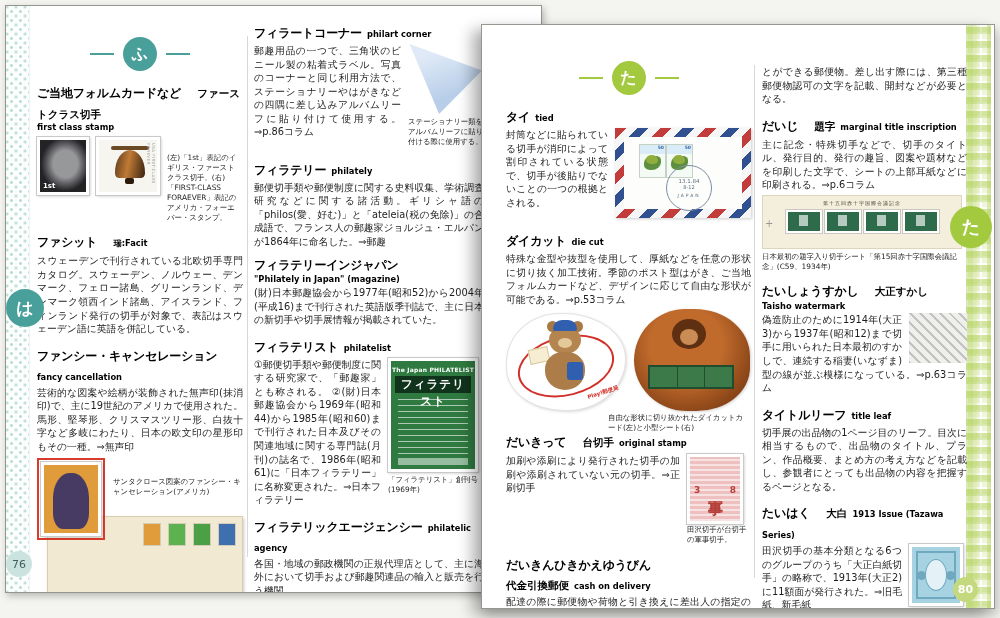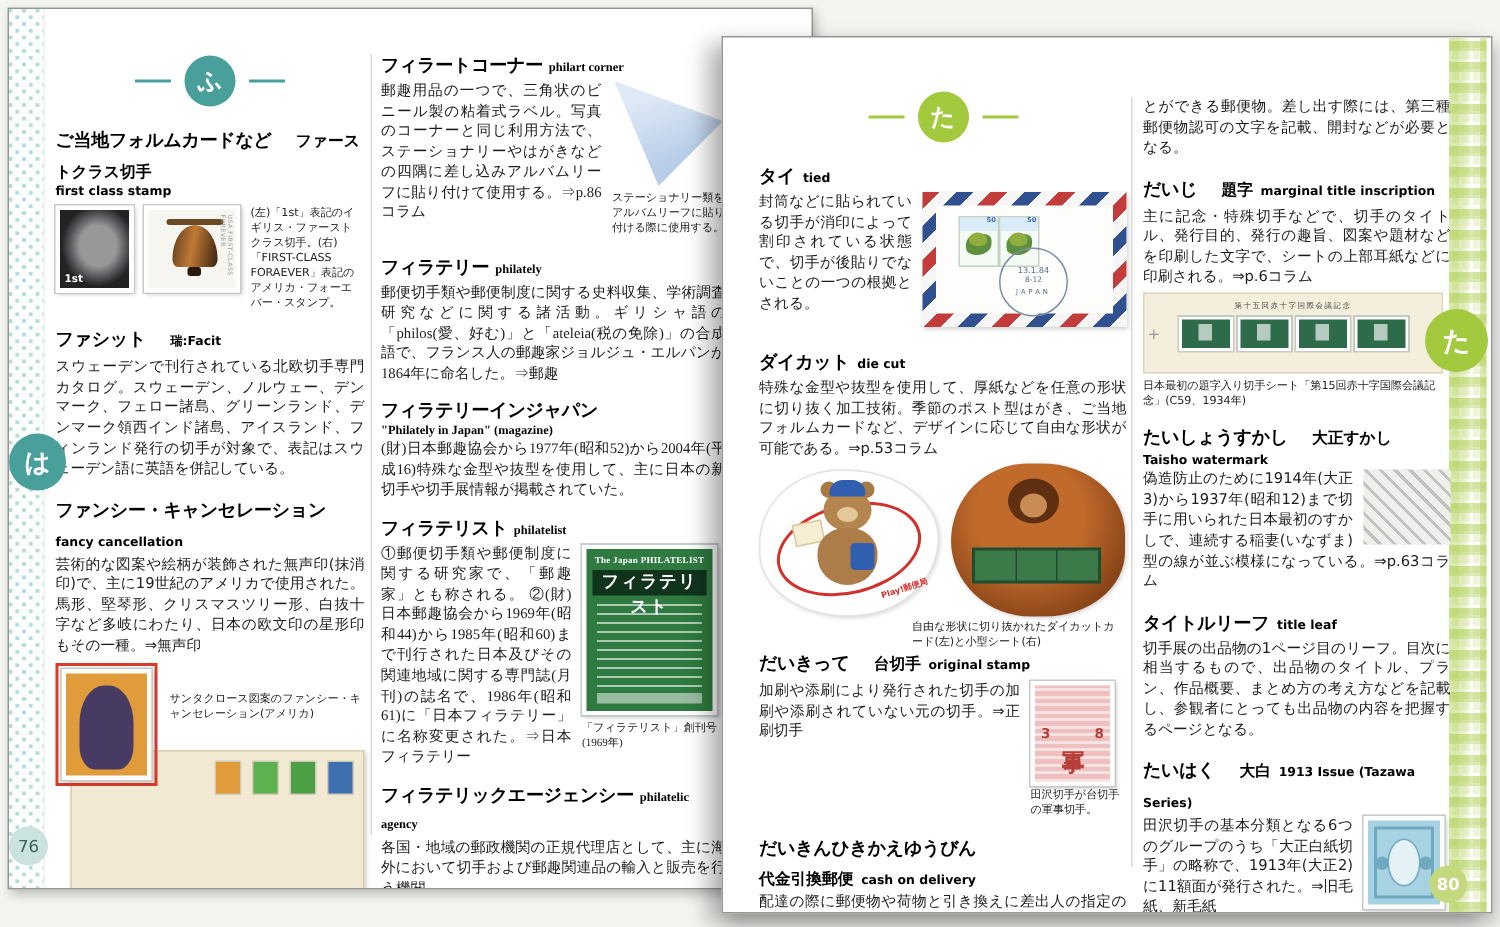--- a/index.html
+++ b/index.html
@@ -135,21 +135,21 @@
         <div class="en">first class stamp</div>
         <div style="display:flex;gap:7px;margin-top:5px;">
           <div class="stamp-uk stampframe">
             <span class="v1st">1st</span>
           </div>
           <div class="stamp-us stampframe">
             <span class="bell-bar"></span>
             <span class="bell"></span>
             <span class="us-side">USA FIRST-CLASS FOREVER</span>
           </div>
-          <div class="cap" style="width:72px;">(左)「1st」表記のイギリス・ファーストクラス切手。(右)「FIRST-CLASS FORAEVER」表記のアメリカ・フォーエバー・スタンプ。</div>
+          <div class="cap" style="width:72px;margin-top:16px;">(左)「1st」表記のイギリス・ファーストクラス切手。(右)「FIRST-CLASS FORAEVER」表記のアメリカ・フォーエバー・スタンプ。</div>
         </div>
       </div>
 
       <div class="entry">
         <div><span class="hw">ファシット</span>　<span class="en">瑞:Facit</span></div>
         <div class="bd">スウェーデンで刊行されている北欧切手専門カタログ。スウェーデン、ノルウェー、デンマーク、フェロー諸島、グリーンランド、デンマーク領西インド諸島、アイスランド、フィンランド発行の切手が対象で、表記はスウェーデン語に英語を併記している。</div>
       </div>
 
       <div class="entry">
         <div><span class="hw">ファンシー・キャンセレーション</span> <span class="en">fancy cancellation</span></div>
@@ -169,39 +169,39 @@
             </div>
           </div>
           <div id="fancy-cap" class="cap">サンタクロース図案のファンシー・キャンセレーション(アメリカ)</div>
         </div>
       </div>
 
     </div>
 
     <div class="vrule" style="left:241px;top:30px;bottom:35px;"></div>
 
-    <div class="col" style="left:248px;top:28px;width:230px;font-family:Liberation Serif, serif;">
+    <div class="col" style="left:248px;top:16px;width:230px;">
       <div class="entry">
         <div><span class="hw">フィラートコーナー</span> <span class="en">philart corner</span></div>
         <div class="fr tri-wrap">
           <div class="tri"></div>
           <div class="cap" style="margin-top:3px;">ステーショナリー類をアルバムリーフに貼り付ける際に使用する。</div>
         </div>
         <div class="bd">郵趣用品の一つで、三角状のビニール製の粘着式ラベル。写真のコーナーと同じ利用方法で、ステーショナリーやはがきなどの四隅に差し込みアルバムリーフに貼り付けて使用する。⇒p.86コラム</div>
       </div>
 
       <div class="entry">
         <div><span class="hw">フィラテリー</span> <span class="en">philately</span></div>
         <div class="bd">郵便切手類や郵便制度に関する史料収集、学術調査研究などに関する諸活動。ギリシャ語の「philos(愛、好む)」と「ateleia(税の免除)」の合成語で、フランス人の郵趣家ジョルジュ・エルパンが1864年に命名した。⇒郵趣</div>
       </div>
 
       <div class="entry">
         <div class="hw">フィラテリーインジャパン</div>
         <div class="en">"Philately in Japan" (magazine)</div>
-        <div class="bd">(財)日本郵趣協会から1977年(昭和52)から2004年(平成16)特殊な金型や抜型を使用して、主に日本の新切手や切手展情報が掲載されていた。</div>
+        <div class="bd">(財)日本郵趣協会から1977年(昭和52)から2004年(平成16)まで刊行された英語版季刊誌で、主に日本の新切手や切手展情報が掲載されていた。</div>
       </div>
 
       <div class="entry">
         <div><span class="hw">フィラテリスト</span> <span class="en">philatelist</span></div>
         <div class="fr" style="width:96px;">
           <div class="cover stampframe">
             <div class="ct">The Japan PHILATELIST</div>
             <div class="cband">フィラテリスト</div>
             <div class="clines"></div>
             <div class="cfoot"></div>

